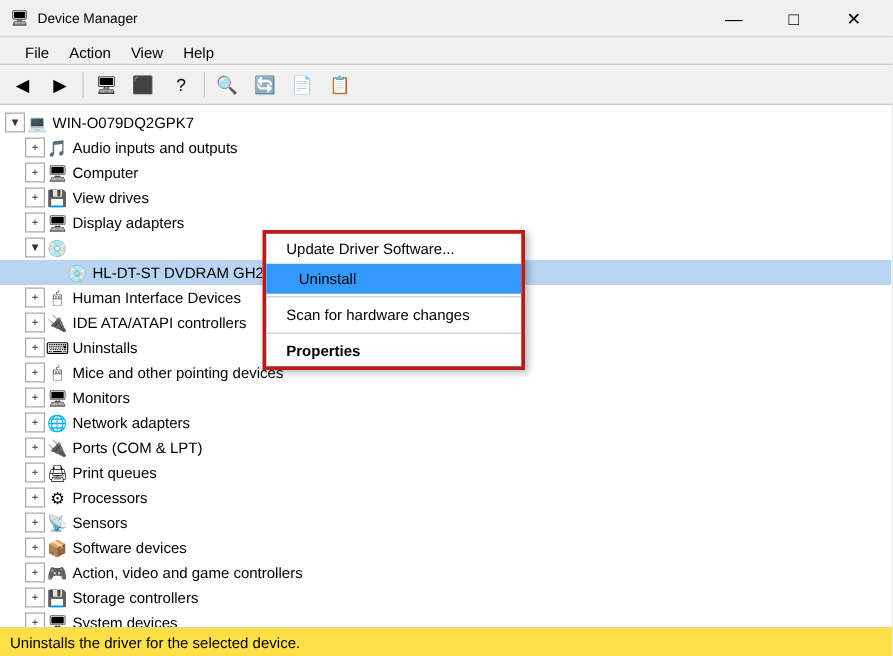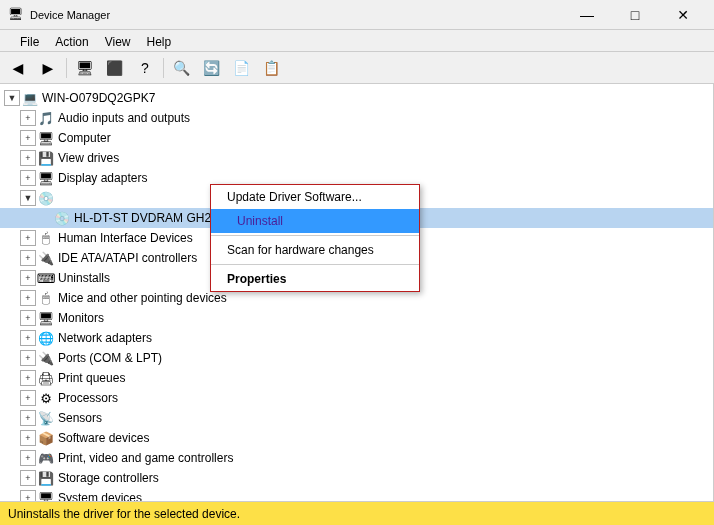--- a/index.html
+++ b/index.html
@@ -144,34 +144,34 @@
     .indent1 { padding-left: 4px; }
     .indent2 { padding-left: 20px; }
     .indent3 { padding-left: 36px; }
 
     
     .context-menu {
       position: absolute;
       top: 100px;
       left: 210px;
       background: white;
-      border: 1px solid #b91c1c;
+      border: 3px solid #b91c1c;
       box-shadow: 2px 2px 6px rgba(0,0,0,0.3);
       width: 210px;
       z-index: 100;
     }
     .ctx-item {
       padding: 5px 16px;
       cursor: pointer;
       font-size: 12px;
       white-space: nowrap;
     }
     .ctx-item.active {
       background: #3399ff;
-      color: #4c1d95;
+      color: #000000;
       padding-left: 26px;
     }
     .ctx-item.bold {
       font-weight: bold;
     }
     .ctx-separator {
       height: 1px;
       background: #ccc;
       margin: 2px 0;
     }
@@ -308,21 +308,21 @@
         <span>Sensors</span>
       </div>
       <div class="tree-item indent2">
         <span class="expand-btn">+</span>
         <span class="tree-icon">📦</span>
         <span>Software devices</span>
       </div>
       <div class="tree-item indent2">
         <span class="expand-btn">+</span>
         <span class="tree-icon">🎮</span>
-        <span>Print, video and game controllers</span>
+        <span>Action, video and game controllers</span>
       </div>
       <div class="tree-item indent2">
         <span class="expand-btn">+</span>
         <span class="tree-icon">💾</span>
         <span>Storage controllers</span>
       </div>
       <div class="tree-item indent2">
         <span class="expand-btn">+</span>
         <span class="tree-icon">🖥</span>
         <span>System devices</span>

